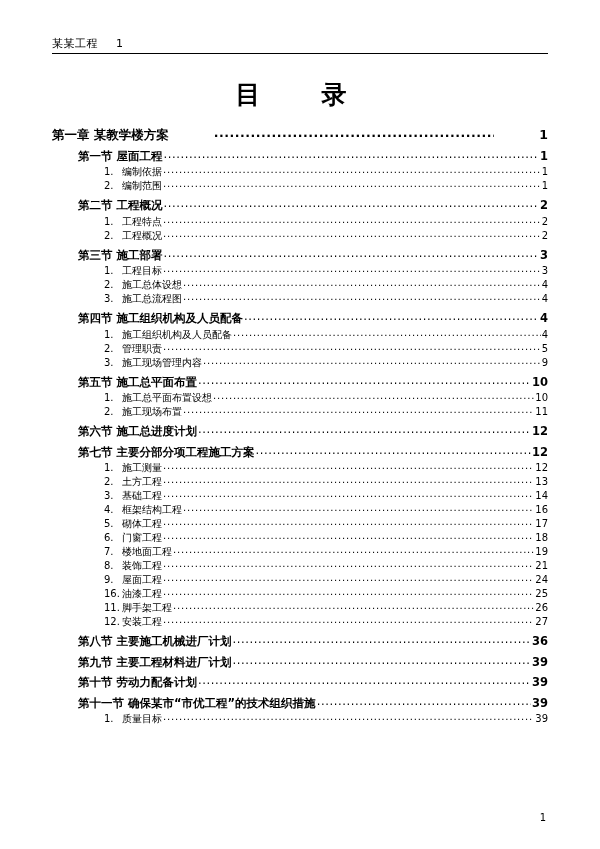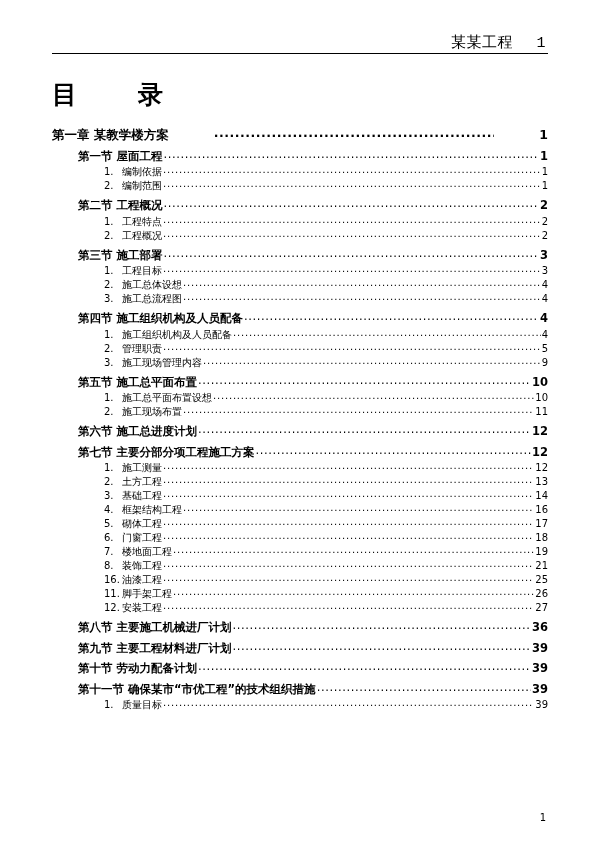--- a/index.html
+++ b/index.html
@@ -21,39 +21,37 @@
     box-sizing: border-box;
     padding: 38px 52px 20px 52px;
     position: relative;
   }
   
   .header {
     position: relative;
     height: 26px;
   }
   .header-text {
-    text-align: right;
-    font-size: 15px;
+    font-size: 11px;
     letter-spacing: 0.5px;
     color: #000;
     padding-right: 2px;
     line-height: 12px;
-    font-family: Liberation Mono, monospace;
   }
   .header-page {
     display: inline-block;
     margin-left: 14px;
   }
   .header-rule {
     border-top: 1px solid #000;
     margin-top: 3px;
   }
   
   .doc-title {
-    text-align: left;
+    text-align: center;
     font-size: 25px;
     font-weight: bold;
     letter-spacing: 18px;
     margin: 14px 0 18px 0;
     font-family: "DejaVu Sans", "Liberation Sans", sans-serif;
   }
   
   .toc {
     margin-top: 4px;
   }
@@ -267,20 +265,25 @@
         <span class="toc-label"><span class="num">7.</span><span>楼地面工程</span></span>
         <span class="toc-dots"></span>
         <span class="toc-page">19</span>
       </div>
       <div class="toc-row lvl3">
         <span class="toc-label"><span class="num">8.</span><span>装饰工程</span></span>
         <span class="toc-dots"></span>
         <span class="toc-page">21</span>
       </div>
       <div class="toc-row lvl3">
+        <span class="toc-label"><span class="num">9.</span><span>屋面工程</span></span>
+        <span class="toc-dots"></span>
+        <span class="toc-page">24</span>
+      </div>
+      <div class="toc-row lvl3">
         <span class="toc-label"><span class="num">16.</span><span>油漆工程</span></span>
         <span class="toc-dots"></span>
         <span class="toc-page">25</span>
       </div>
       <div class="toc-row lvl3">
         <span class="toc-label"><span class="num">11.</span><span>脚手架工程</span></span>
         <span class="toc-dots"></span>
         <span class="toc-page">26</span>
       </div>
       <div class="toc-row lvl3">

